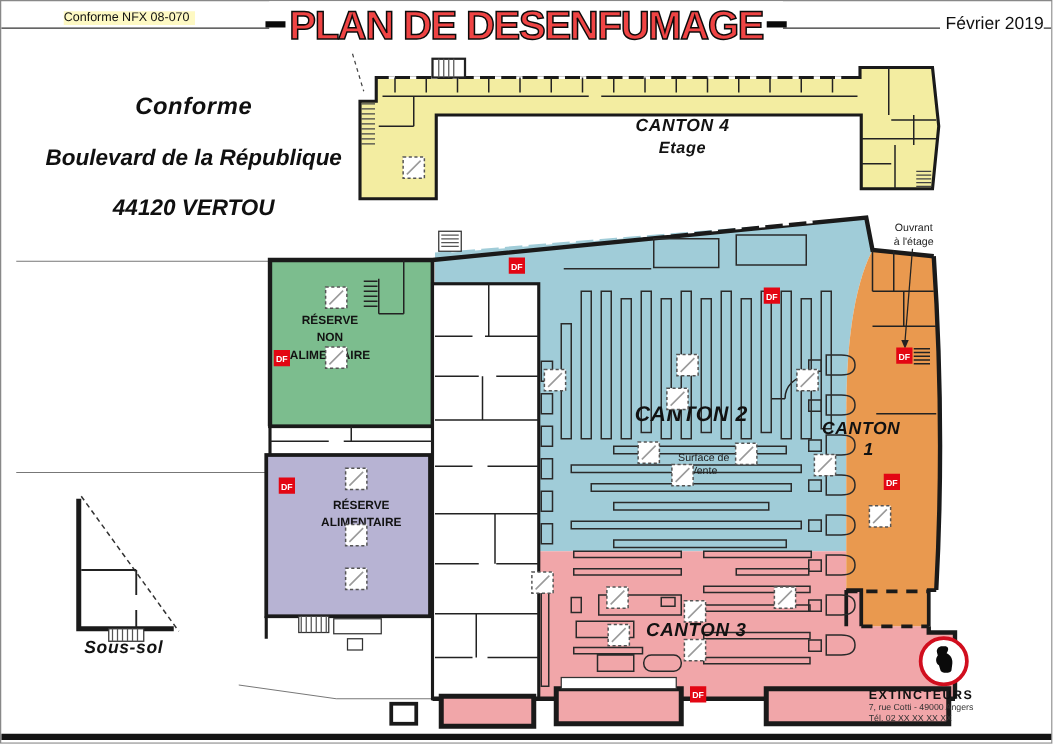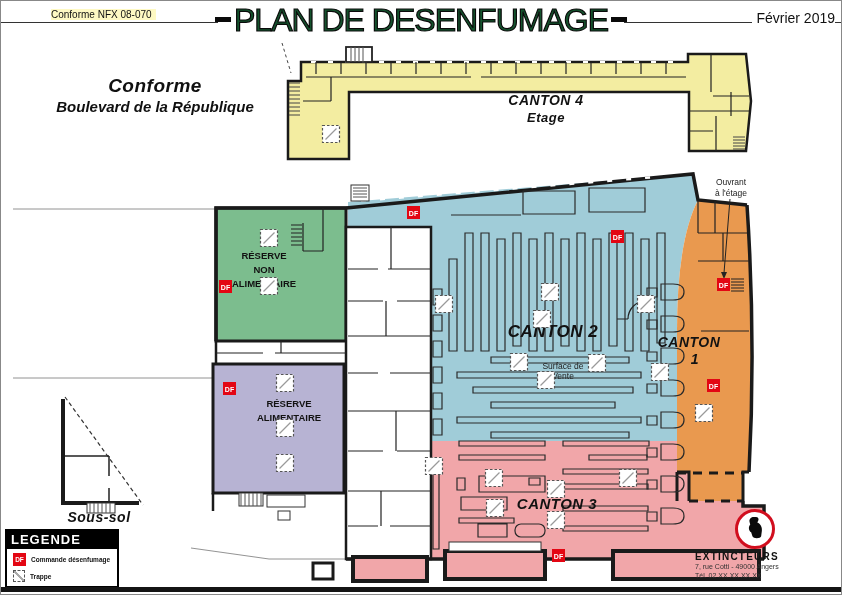--- a/index.html
+++ b/index.html
@@ -2,28 +2,28 @@
 <html><head>
 <meta charset="utf-8">
 <style>
   html,body{margin:0;padding:0;background:#e8e8e8;}
   .page{position:relative;width:842px;height:595px;background:#fff;margin:0 auto;
         font-family:"Liberation Sans",sans-serif;overflow:hidden;border:1px solid #888;box-sizing:border-box;}
   .topline{position:absolute;top:21px;left:0;width:100%;height:1px;background:#333;z-index:1;}
   .conforme{position:absolute;left:8px;top:8px;font-size:10px;color:#111;z-index:2;background:#fef9c3;padding-right:4px;margin-left:42px;}
   .hdr-date{position:absolute;right:6px;top:9px;font-size:14px;color:#111;z-index:2;background:#fff;padding-left:4px;}
   .hdr-title{position:absolute;top:-2px;left:50%;transform:translateX(-50%);z-index:2;background:#fff;
-             padding:0 16px;font-size:32px;font-weight:normal;letter-spacing:-1px;color:#14532d;
+             padding:0 16px;font-size:32px;font-weight:bold;letter-spacing:-1px;color:#ef4444;
              -webkit-text-stroke:1.2px #0a0a0a;line-height:42px;white-space:nowrap;}
   .hdr-title::before,.hdr-title::after{content:"";position:absolute;top:18px;width:16px;height:5px;background:#0a0a0a;}
   .hdr-title::before{left:-3px;}
   .hdr-title::after{right:-3px;}
   .address{position:absolute;left:28px;top:74px;width:252px;text-align:center;font-style:italic;font-weight:bold;color:#101010;}
   .address .l1{font-size:19px;letter-spacing:.5px;}
-  .address .l2,.address .l3{font-size:15px;margin-top:1px;}
+  .address .l2,.address .l3{font-size:18px;margin-top:19px;}
   .plan-svg{position:absolute;left:0;top:0;width:842px;height:595px;}
   svg{font-family:"Liberation Sans",sans-serif;}
   .legend{position:absolute;left:4px;top:528px;width:114px;background:#fff;border:2px solid #000;z-index:3;box-sizing:border-box;}
   .legend-title{background:#000;color:#fff;font-weight:bold;font-size:13px;padding:1px 4px 2px;letter-spacing:1px;}
   .legend-row{display:flex;align-items:center;gap:5px;margin:4px 6px;}
   .df-chip{width:13px;height:13px;color:#fff;font-size:6.5px;font-weight:bold;
            display:flex;align-items:center;justify-content:center;flex:0 0 13px;}
   .trappe-chip{width:12px;height:12px;border:1px dashed #555;box-sizing:border-box;flex:0 0 12px;
            background:linear-gradient(45deg,#fff 42%,#aaa 42%,#aaa 58%,#fff 58%);}
   .legend-label{font-size:6.5px;font-weight:bold;color:#111;}
@@ -43,20 +43,21 @@
 <div class="page">
 
   <div class="topline"></div>
   <div class="conforme">Conforme NFX 08-070</div>
   <div class="hdr-title">PLAN DE DESENFUMAGE</div>
   <div class="hdr-date">Février 2019</div>
 
   <div class="address">
     <div class="l1">Conforme</div>
     <div class="l2">Boulevard de la République</div>
+    <div class="l3">44120 VERTOU</div>
   </div>
 
   <svg class="plan-svg" viewBox="0 0 842 595">
 
     <g stroke="#777" stroke-width="0.8" fill="none">
       <path d="M12,208H215"></path>
       <path d="M12,377H212"></path>
       <path d="M190,547L268,558H352"></path>
     </g>
 
@@ -269,33 +270,20 @@
           <rect x="706" y="378" width="13" height="13" fill="#e30613"></rect>
           <text x="712.5" y="387.7" text-anchor="middle" font-size="7" font-weight="bold" fill="#fff">DF</text>
         </g>
         <g>
           <rect x="551" y="548" width="13" height="13" fill="#e30613"></rect>
           <text x="557.5" y="557.7" text-anchor="middle" font-size="7" font-weight="bold" fill="#fff">DF</text>
         </g>
       </g>
   </svg>
 
-  <div class="legend">
-    <div class="legend-title">LEGENDE</div>
-    <div class="legend-row">
-      <span class="df-chip" style="background: rgb(227, 6, 19);">
-          <span>DF</span>
-        </span>
-      <span class="legend-label">Commande désenfumage</span>
-    </div>
-    <div class="legend-row">
-      <span class="trappe-chip"></span>
-      <span class="legend-label">Trappe</span>
-    </div>
-  </div>
 
   <div class="vendor">
     <div class="vendor-logo">
       <svg width="22" height="26" viewBox="0 0 24 28">
         <path d="M13,1c2.5,0,3.5,2,2.5,4l-1,2c3.5,1.5,5.5,5,5,9l-0.8,6c-0.3,2.5-8.5,3-9.5,0l-1.4-4.5c-2.8-1.5-3.3-6-1-8.5l-0.8-3C5.5,3,8,1,10.5,1z" fill="#0a0a0a"></path>
       </svg>
     </div>
     <div class="vendor-name">EXTINCTEURS</div>
     <div class="vendor-addr">7, rue Cotti - 49000 Angers</div>
     <div class="vendor-phone">Tél. 02 XX XX XX XX</div>

